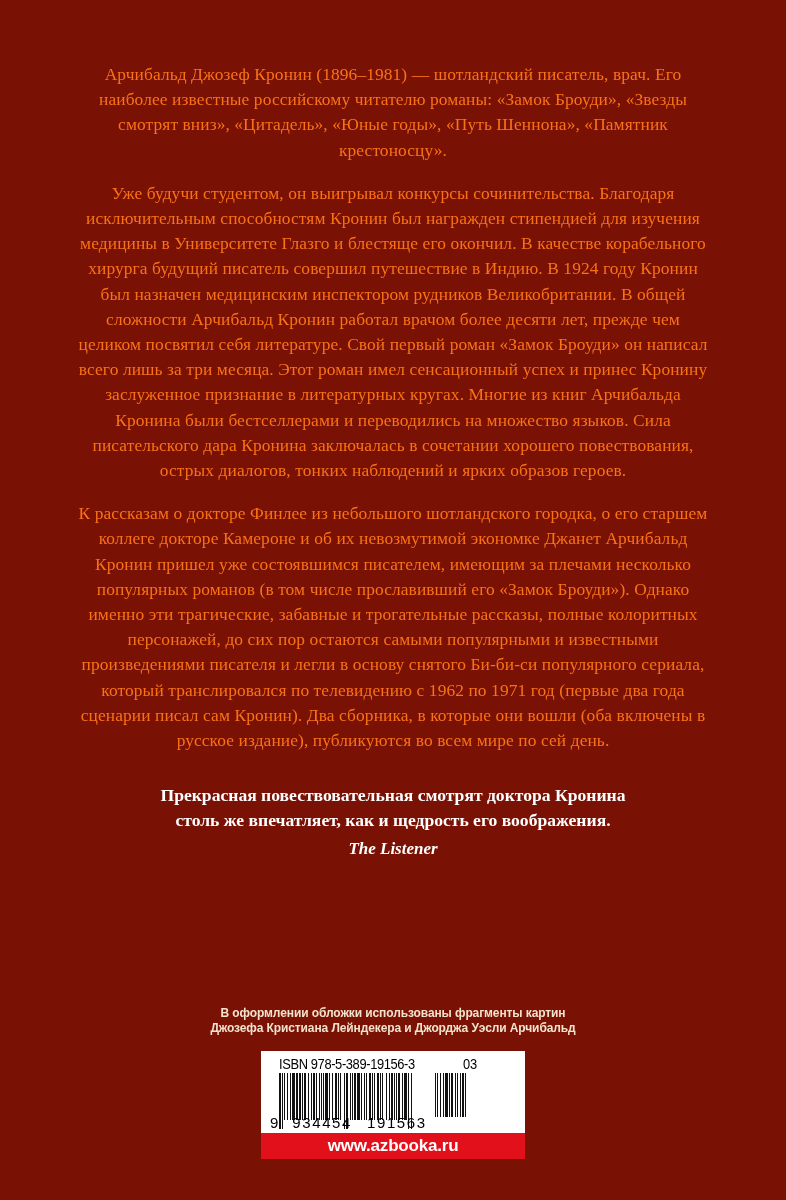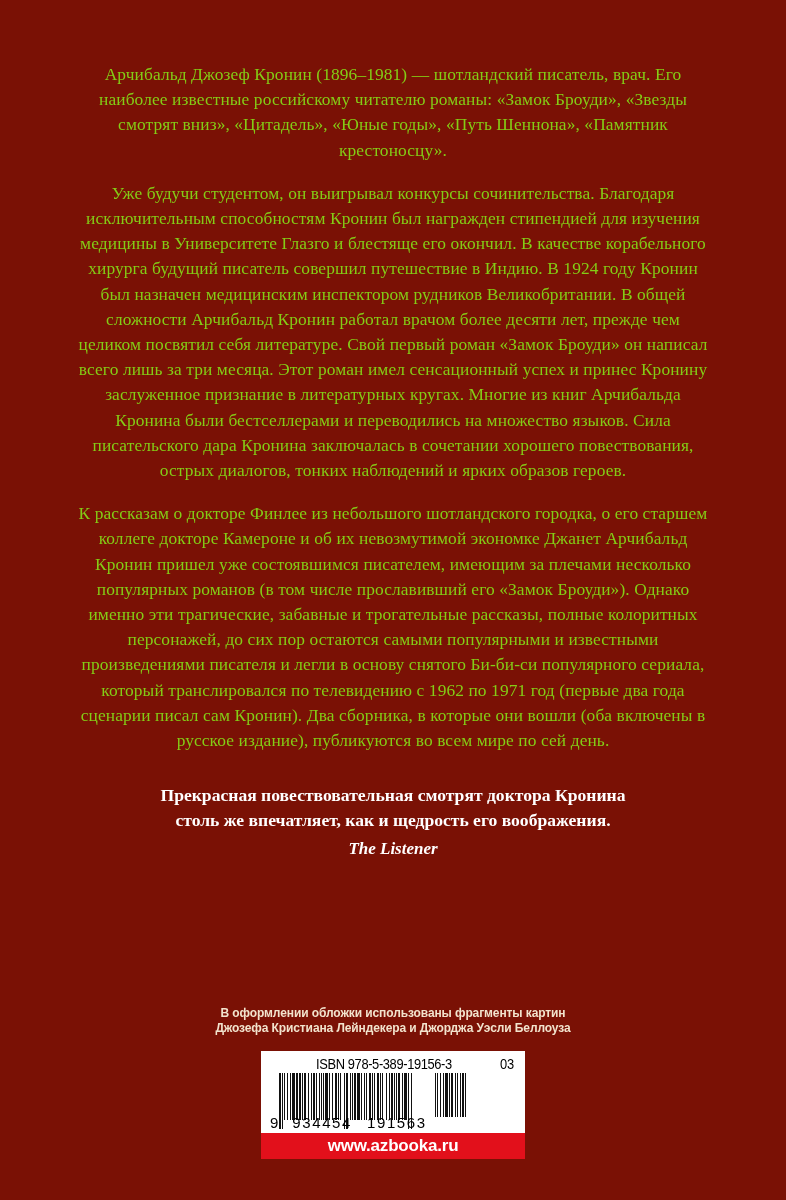--- a/index.html
+++ b/index.html
@@ -30,21 +30,21 @@
   
   .blurb {
     width: 640px;
     margin: 0 auto;
     padding-top: 62px;
     text-align: center;
   }
 
   .blurb p {
     margin: 0 0 0 0;
-    color: #84cc16;
+    color: #f97316;
     font-family: "Liberation Serif", "DejaVu Serif", serif;
     font-size: 17.4px;
     line-height: 25.2px;
     letter-spacing: 0.1px;
     text-align: center;
   }
 
   .blurb p + p {
     margin-top: 18px;
   }
@@ -108,21 +108,21 @@
   .barcode-card {
     background: #ffffff;
     width: 264px;
     box-sizing: border-box;
     padding: 5px 6px 2px 6px;
   }
 
   .isbn-row {
     display: flex;
     align-items: baseline;
-    justify-content: flex-end;
+    justify-content: flex-start;
     padding: 0 4px 1px 12px;
   }
 
   .isbn-text {
     color: #000000;
     font-family: "Liberation Sans Narrow", "Liberation Sans", "DejaVu Sans", sans-serif;
     font-size: 14px;
     font-weight: normal;
     letter-spacing: -0.4px;
     white-space: nowrap;
@@ -233,21 +233,21 @@
   </div>
 
   <div class="quote-block">
     <p class="quote-text">Прекрасная повествовательная смотрят доктора Кронина</p>
     <p class="quote-text">столь же впечатляет, как и щедрость его воображения.</p>
     <p class="quote-source">The Listener</p>
   </div>
 
   <div class="credits">
     <div>В оформлении обложки использованы фрагменты картин</div>
-    <div>Джозефа Кристиана Лейндекера и Джорджа Уэсли Беллоуза</div>
+    <div>Джозефа Кристиана Лейндекера и Джорджа Уэсли Арчибальд</div>
   </div>
 
   <div class="barcode-wrap">
     <div class="barcode-card">
       <div class="isbn-row">
         <span class="isbn-text">ISBN 978-5-389-19156-3</span>
         <span class="isbn-addon">03</span>
       </div>
       <div class="bars-area">
         <div class="bars-main" id="bars-main">

